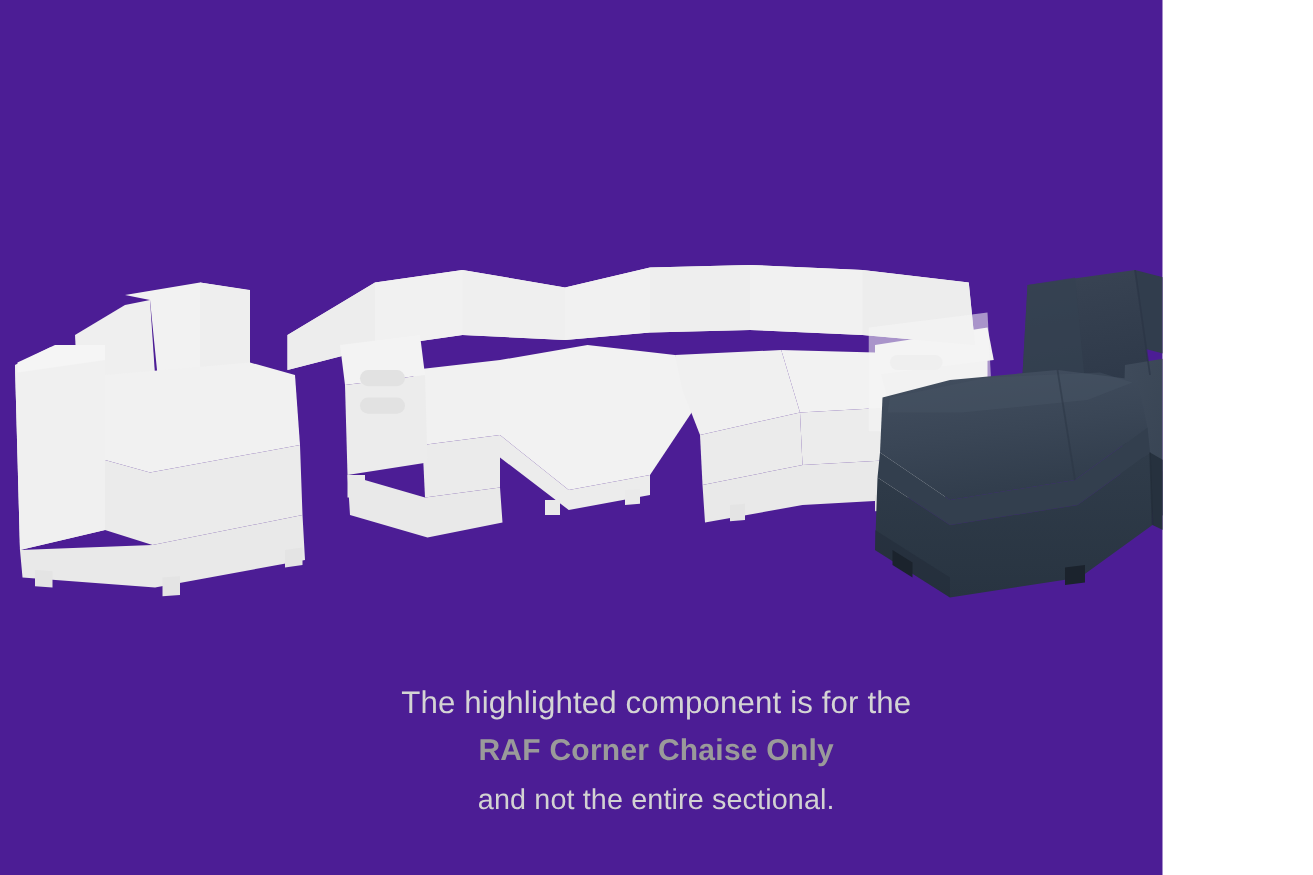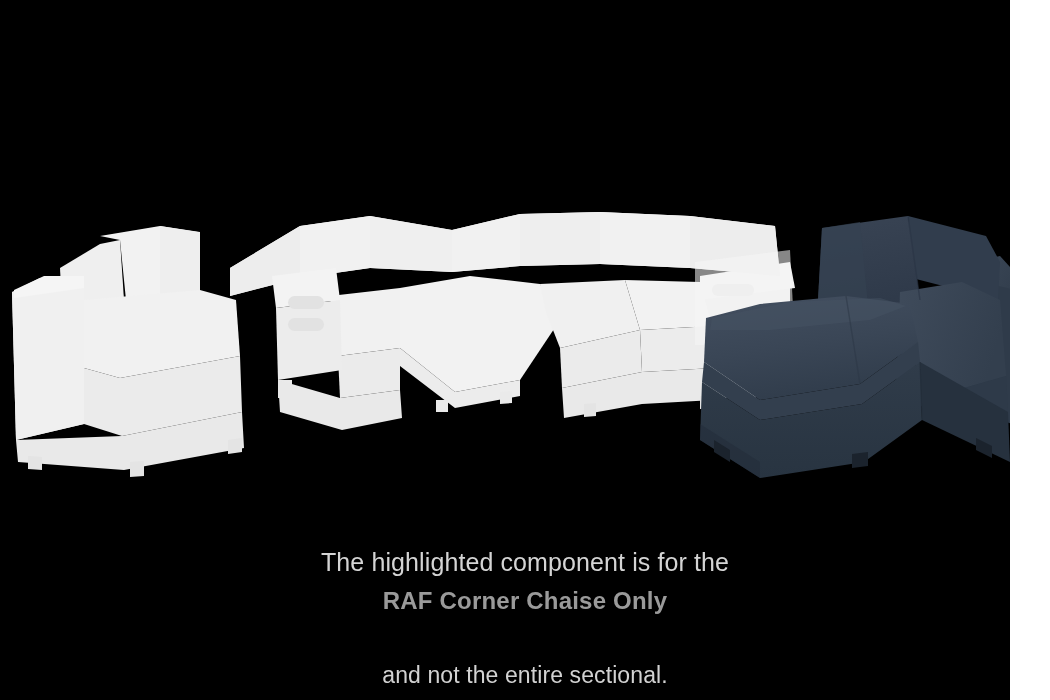--- a/index.html
+++ b/index.html
@@ -5,23 +5,23 @@
   html, body {
     margin: 0;
     padding: 0;
     background: #ffffff;
   }
   body {
     font-family: "Liberation Sans", sans-serif;
   }
   #product-image-card {
     position: relative;
-    width: 1010px;
+    width: 930px;
     height: 700px;
-    background: #000000;
+    background: #4c1d95;
     overflow: hidden;
   }
 
   
   #sectional-illustration {
     position: absolute;
     left: 0;
     top: 0;
     width: 1050px;
     height: 520px;
@@ -56,21 +56,20 @@
     letter-spacing: 0.2px;
     white-space: nowrap;
   }
   .caption-line-bottom {
     font-size: 23px;
     line-height: 32px;
     font-weight: normal;
     color: #d2d2d2;
     letter-spacing: 0.1px;
     white-space: nowrap;
-    margin-top: 36px;
   }
 </style>
 </head>
 <body>
 
 <div id="product-image-card">
 
   <div id="sectional-illustration">
     <svg viewBox="0 0 1050 520" xmlns="http://www.w3.org/2000/svg">
       <defs>

